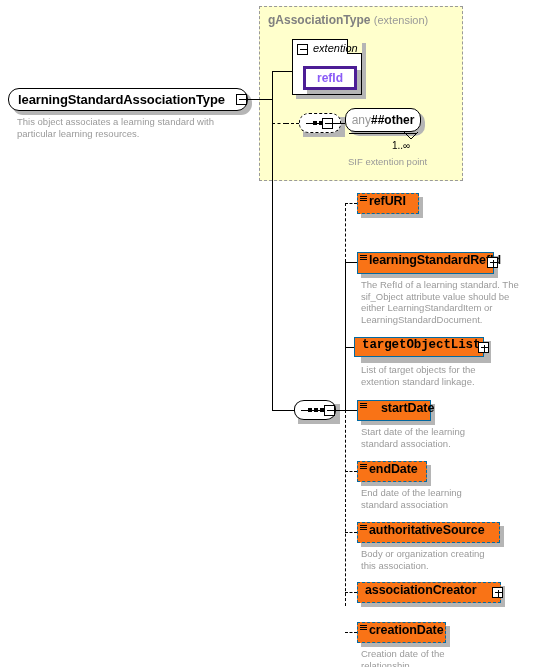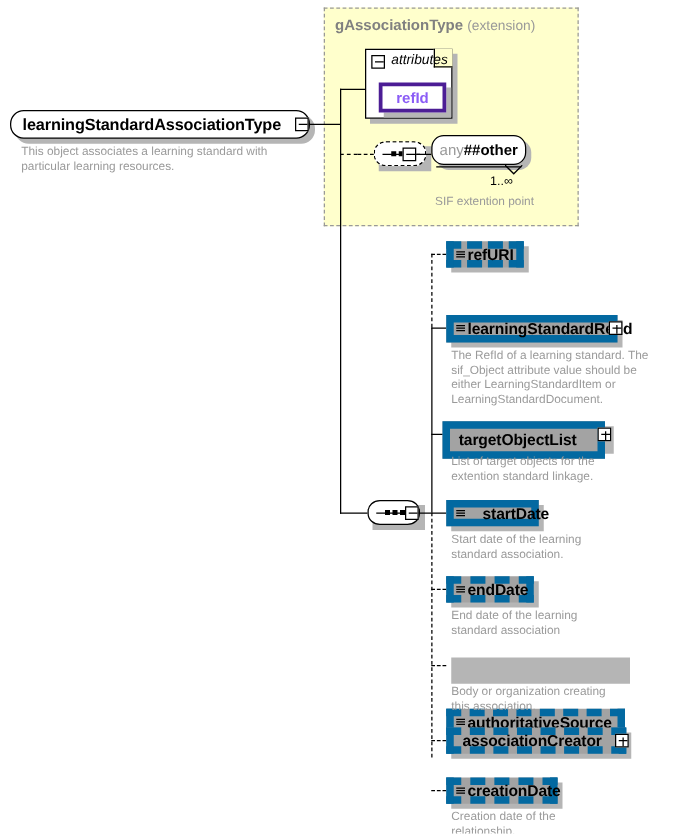--- a/index.html
+++ b/index.html
@@ -188,24 +188,24 @@
   .caption {
     position: absolute;
     font-size: 9.5px;
     color: #999999;
     white-space: nowrap;
   }
 
   
   .elnode {
     position: absolute;
-    background: #a3a3a3;
-    border: 6px solid #0369a1;
+    background: #f97316;
+    border: 1px solid #0369a1;
     display: flex;
-    align-items: center;
+    align-items: flex-start;
   }
   .elnode.optional { border-style: dashed; }
   .elnode .ellabel {
     font-size: 12.5px;
     font-weight: bold;
     color: #000000;
     white-space: nowrap;
     margin-left: 11px;
     letter-spacing: -0.1px;
   }
@@ -245,21 +245,21 @@
   <div class="exttitle" style="left:268px; top:13px;">
     <span>gAssociationType</span>
     <span class="extsub">(extension)</span>
   </div>
 
   <div class="shadow" style="left:296px; top:43px; width:70px; height:56px;"></div>
   <div class="attrbox" style="left:292px; top:39px; width:70px; height:56px;"></div>
   <div class="attrbox-notch" style="left:347px; top:39px; width:15px; height:15px;"></div>
 
   <div class="togglebox" style="left:297px; top:44px;"></div>
-  <div class="attrlabel" style="left:313px; top:42px;">attributes</div>
+  <div class="attrlabel" style="left:313px; top:42px;">extention</div>
 
   <div class="shadow" style="left:307px; top:70px; width:54px; height:24px;"></div>
   <div class="attrfield" style="left:303px; top:66px; width:54px; height:24px;">refId</div>
 
   <div class="shadow" style="left:303px; top:117px; width:42px; height:20px;"></div>
   <div class="seqnode dashed" style="left:299px; top:113px;">
     <span class="seqline"></span>
     <span class="dot d1"></span>
     <span class="dot d2"></span>
     <span class="dot d3"></span>
@@ -346,21 +346,21 @@
       </span>
     <span class="ellabel">learningStandardRefId</span>
   </div>
   <div class="togglebox plus" style="left:487px; top:257px;"></div>
   <div class="doc" style="left:361px; top:279px; width:175px;">The RefId of a learning standard. The
 sif_Object attribute value should be
 either LearningStandardItem or
 LearningStandardDocument.</div>
 
   <div class="shadow" style="left:361px; top:341px; width:130px; height:22px;"></div>
-  <div class="elnode noicon" style="left:354px; top:337px; width:130px; height:30px;">
+  <div class="elnode noicon" style="left:354px; top:337px; width:130px; height:20px;font-family:Liberation Mono, monospace;">
     <span class="ellabel">targetObjectList</span>
   </div>
   <div class="togglebox plus" style="left:478px; top:342px;"></div>
   <div class="doc" style="left:361px; top:364px; width:175px;">List of target objects for the
 extention standard linkage.</div>
 
   <div class="shadow" style="left:361px; top:404px; width:74px; height:21px;"></div>
   <div class="elnode" style="left:357px; top:400px; width:74px; height:21px;padding-left:12px;">
     <span class="eicon">
         <i></i>
@@ -378,21 +378,21 @@
         <i></i>
         <i></i>
         <i></i>
       </span>
     <span class="ellabel">endDate</span>
   </div>
   <div class="doc" style="left:361px; top:487px; width:175px;">End date of the learning
 standard association</div>
 
   <div class="shadow" style="left:361px; top:526px; width:143px; height:21px;"></div>
-  <div class="elnode optional" style="left:357px; top:522px; width:143px; height:21px;margin-top:45px;">
+  <div class="elnode optional" style="left:357px; top:522px; width:143px; height:21px;">
     <span class="eicon">
         <i></i>
         <i></i>
         <i></i>
       </span>
     <span class="ellabel">authoritativeSource</span>
   </div>
   <div class="doc" style="left:361px; top:548px; width:175px;">Body or organization creating
 this association.</div>
 

